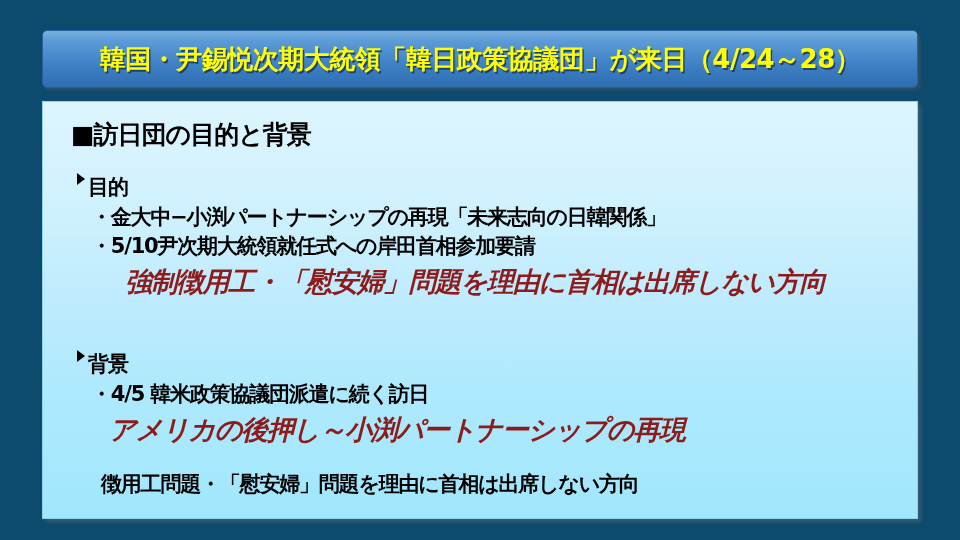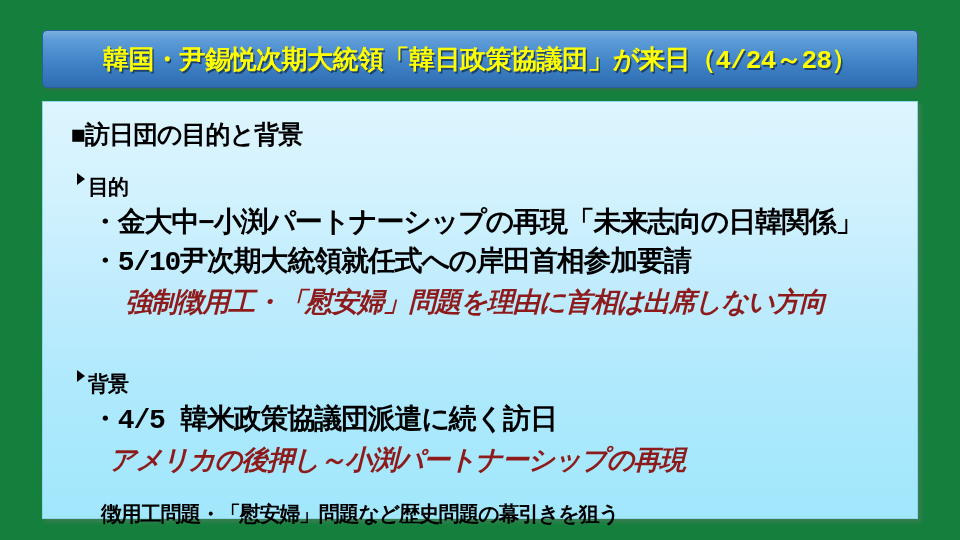--- a/index.html
+++ b/index.html
@@ -11,22 +11,21 @@
     width: 960px;
     height: 540px;
     overflow: hidden;
     font-family: "DejaVu Sans", "Liberation Sans", sans-serif;
   }
 
   .slide {
     position: relative;
     width: 960px;
     height: 540px;
-    background: #15803d;
-    font-family: Liberation Mono, monospace;
+    background: #0c4a6e;
   }
 
   
   .title-bar {
     position: absolute;
     left: 42px;
     top: 30px;
     width: 876px;
     height: 58px;
     border-radius: 5px;
@@ -99,21 +98,21 @@
     display: inline-block;
     width: 0;
     height: 0;
     border-left: 8px solid #000;
     border-top: 6px solid transparent;
     border-bottom: 6px solid transparent;
     margin-right: 3px;
   }
 
   .lvl2 {
-    font-size: 28px;
+    font-size: 21px;
     font-weight: bold;
     color: #000000;
     margin: 1px 0 1px 28px;
     letter-spacing: -1.2px;
     white-space: nowrap;
   }
 
   .note-red {
     font-size: 27px;
     font-weight: bold;
@@ -174,17 +173,17 @@
         <span class="tri"></span>
         <span>背景</span>
       </div>
       <div class="lvl2">・4/5  韓米政策協議団派遣に続く訪日</div>
       <div class="note-red indent-sm">アメリカの後押し～小渕パートナーシップの再現</div>
     </div>
 
     <div class="gap-md"></div>
 
     <div class="closing-block">
-      <div class="closing-black">徴用工問題・「慰安婦」問題など歴史問題の幕引きを狙う</div>
+      <div class="closing-black">徴用工問題・「慰安婦」問題を理由に首相は出席しない方向</div>
     </div>
 
   </div>
 </div>
 
 </body></html>

